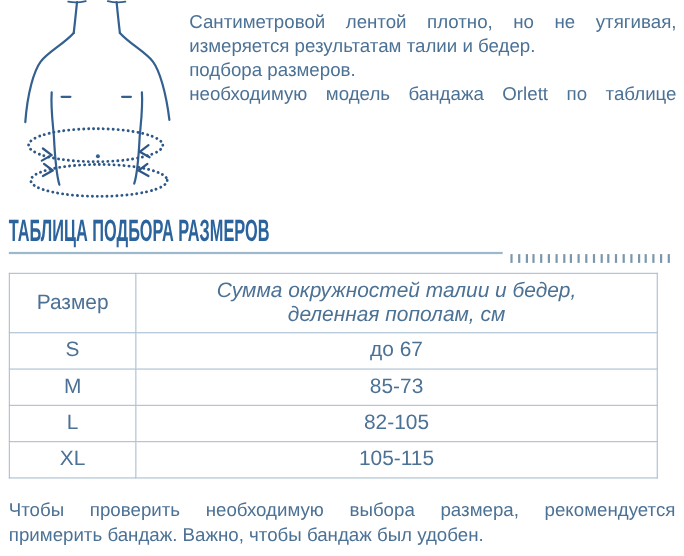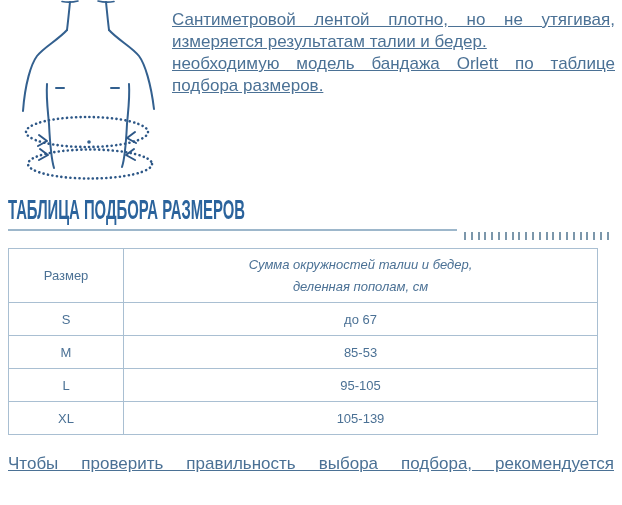--- a/index.html
+++ b/index.html
@@ -12,21 +12,21 @@
   .page{position:absolute;inset:0;}
 
   
   .figure{position:absolute;left:10px;top:0;width:160px;height:190px;}
 
   
   .intro{
     position:absolute;left:172px;top:9px;width:443px;
     font-size:17px;line-height:22px;
   }
-  .tline{width:100%;text-decoration:underline;}
+  .tline{width:100%;}
   .just{text-align:justify;text-align-last:justify;}
 
   
   .heading{
     position:absolute;left:8px;top:196px;margin:0;
     font-size:28px;font-weight:bold;line-height:28px;
     color:var(--heading,#2b639c);
     white-space:nowrap;
     transform:scale(0.53,1);transform-origin:left center;
     letter-spacing:0px;
@@ -38,21 +38,21 @@
   .ticks{position:absolute;left:464px;top:226px;height:8px;white-space:nowrap;}
   .tick{
     display:inline-block;width:2px;height:8px;margin-right:4.8px;
     background:var(--tick,#7c97ab);
   }
 
   
   .size-table{
     position:absolute;left:8px;top:248px;width:590px;
     border-collapse:collapse;table-layout:fixed;
-    font-size:13px;color:var(--text,#4b7195);
+    font-size:19px;color:var(--text,#4b7195);
   }
   .size-table th,.size-table td{
     border:1px solid var(--border,#a9bfd2);
     text-align:center;vertical-align:middle;
     font-weight:normal;padding:0;
   }
   .size-table thead tr{height:54px;}
   .size-table tbody tr{height:33px;}
   .col-size{width:114px;}
   .th-measure{white-space:pre-line;line-height:22px;font-style:italic;}
@@ -98,22 +98,22 @@
       <polyline points="29,135 37,141 28,146"></polyline>
       <polyline points="125,132 117,138 126,143"></polyline>
       <polyline points="30,149 38,155 29,160"></polyline>
       <polyline points="124,149 116,155 125,160"></polyline>
     </g>
   </svg>
 
   <div class="intro">
       <div class="tline just">Сантиметровой лентой плотно, но не утягивая,</div>
       <div class="tline">измеряется результатам талии и бедер.</div>
+      <div class="tline">подбора размеров.</div>
       <div class="tline just">необходимую модель бандажа Orlett по таблице</div>
-      <div class="tline">подбора размеров.</div>
     </div>
 
   <h1 class="heading">ТАБЛИЦА ПОДБОРА РАЗМЕРОВ</h1>
   <div class="rule"></div>
   <div class="ticks"><span class="tick"></span><span class="tick"></span><span class="tick"></span><span class="tick"></span><span class="tick"></span><span class="tick"></span><span class="tick"></span><span class="tick"></span><span class="tick"></span><span class="tick"></span><span class="tick"></span><span class="tick"></span><span class="tick"></span><span class="tick"></span><span class="tick"></span><span class="tick"></span><span class="tick"></span><span class="tick"></span><span class="tick"></span><span class="tick"></span><span class="tick"></span><span class="tick"></span></div>
 
   <table class="size-table">
     <thead>
       <tr>
         <th class="col-size">Размер</th>
@@ -121,30 +121,31 @@
 деленная пополам, см</th>
       </tr>
     </thead>
     <tbody>
         <tr>
           <td>S</td>
           <td>до 67</td>
         </tr>
         <tr>
           <td>M</td>
-          <td>85-53</td>
+          <td>85-73</td>
         </tr>
         <tr>
           <td>L</td>
-          <td>95-105</td>
+          <td>82-105</td>
         </tr>
         <tr>
           <td>XL</td>
-          <td>105-139</td>
+          <td>105-115</td>
         </tr>
       </tbody>
   </table>
 
   <div class="footer-note">
-      <div class="tline just">Чтобы проверить правильность выбора подбора, рекомендуется</div>
+      <div class="tline just">Чтобы проверить необходимую выбора размера, рекомендуется</div>
+      <div class="tline">примерить бандаж. Важно, чтобы бандаж был удобен.</div>
     </div>
 
 </div>
 
 </body></html>

